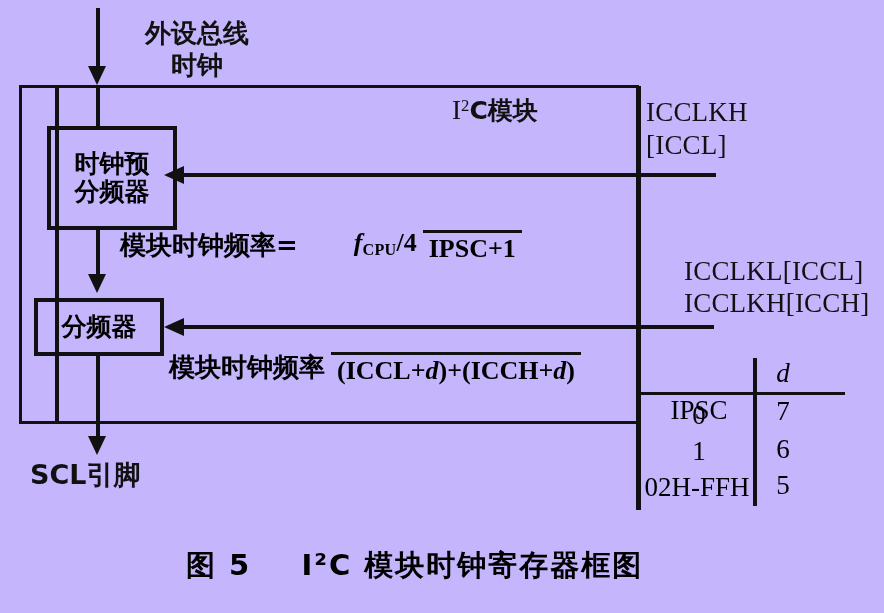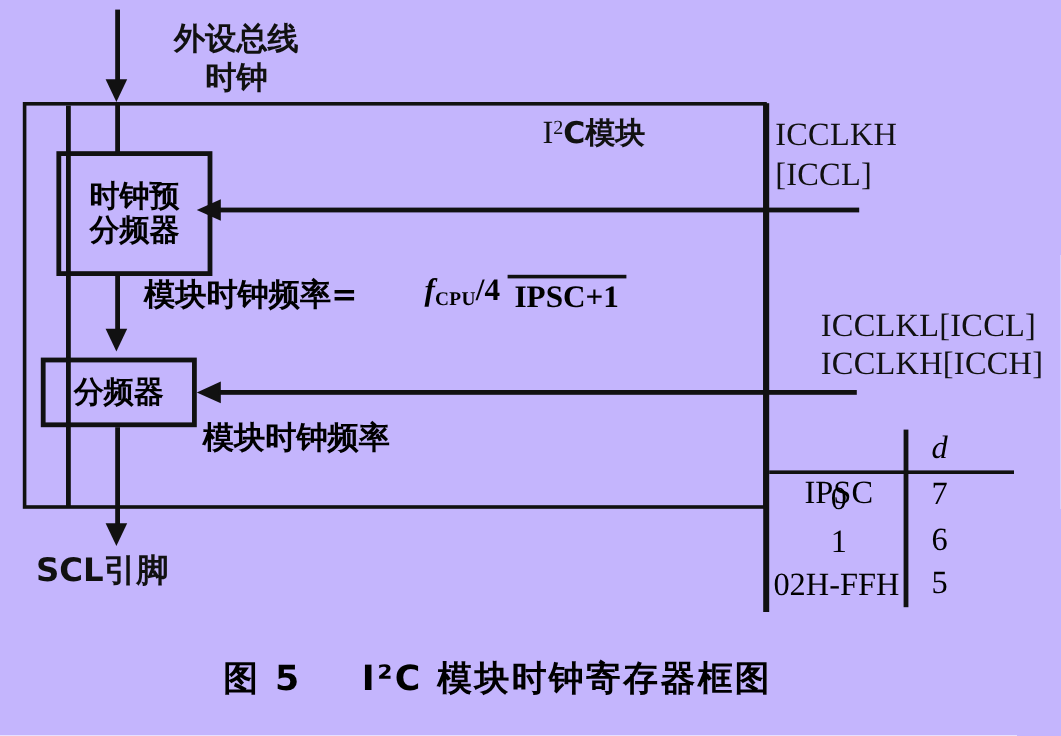--- a/index.html
+++ b/index.html
@@ -223,20 +223,21 @@
   <div class="hline" style="left:182px; top:325px; width:532px; height:4px;"></div>
 
   <div class="txt serif lbl-reg" style="left:655px; top:255px; line-height:1.2;margin-left:29px;">
     <span>ICCLKL[ICCL]</span><br>
     <span>ICCLKH[ICCH]</span>
   </div>
 
   <div class="eq cjk" style="left:115px; top:352px;">
     <span class="frac">
       <span class="num cjk">模块时钟频率</span>
+      <span class="den serif"><span>(ICCL+</span><span class="ital">d</span><span>)+(ICCH+</span><span class="ital">d</span><span>)</span></span>
     </span>
   </div>
 
   <div class="vline" style="left:96px; top:356px; width:4px; height:88px;"></div>
   <div class="arrow-down" style="left:88px; top:436px;"></div>
 
   <div class="txt cjk lbl-scl-pin" style="left:30px; top:457px;">SCL引脚</div>
 
   <div class="vline" style="left:636px; top:86px; width:5px; height:424px;"></div>
 

